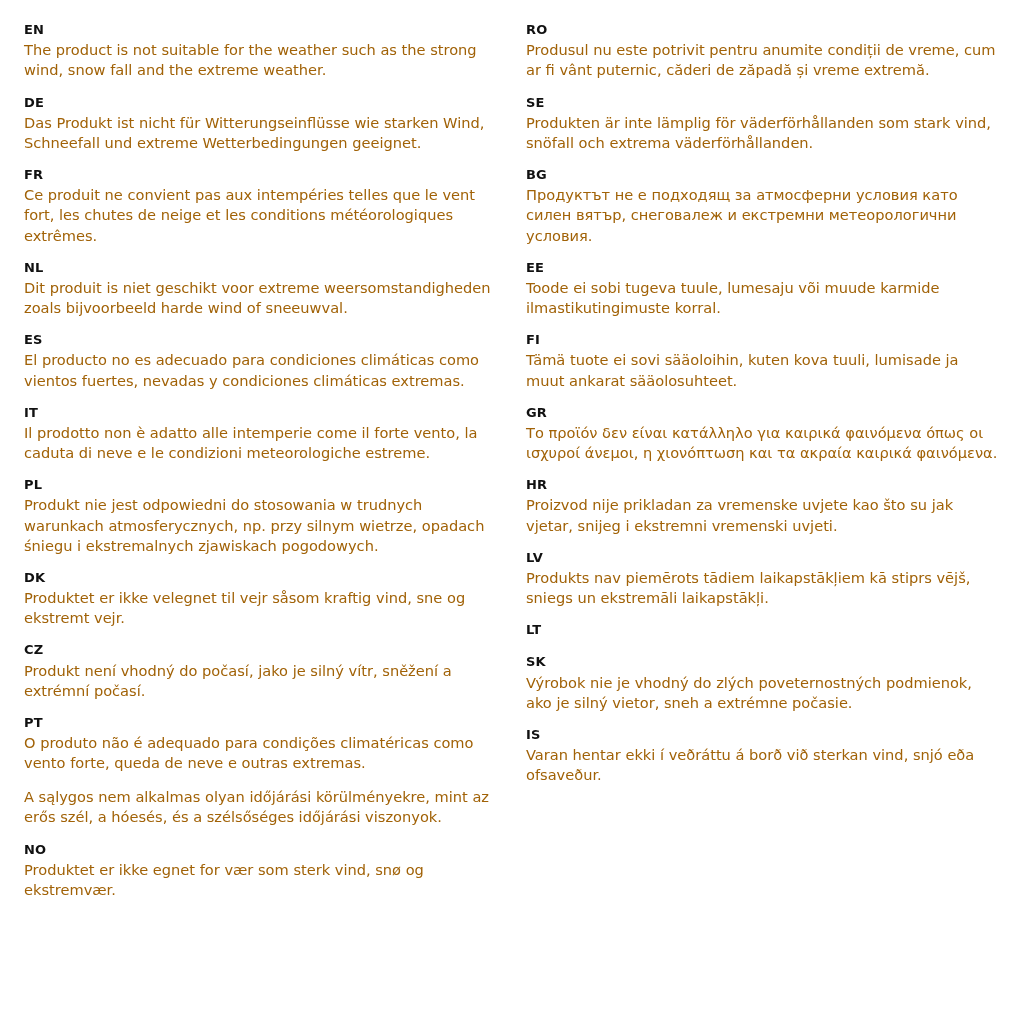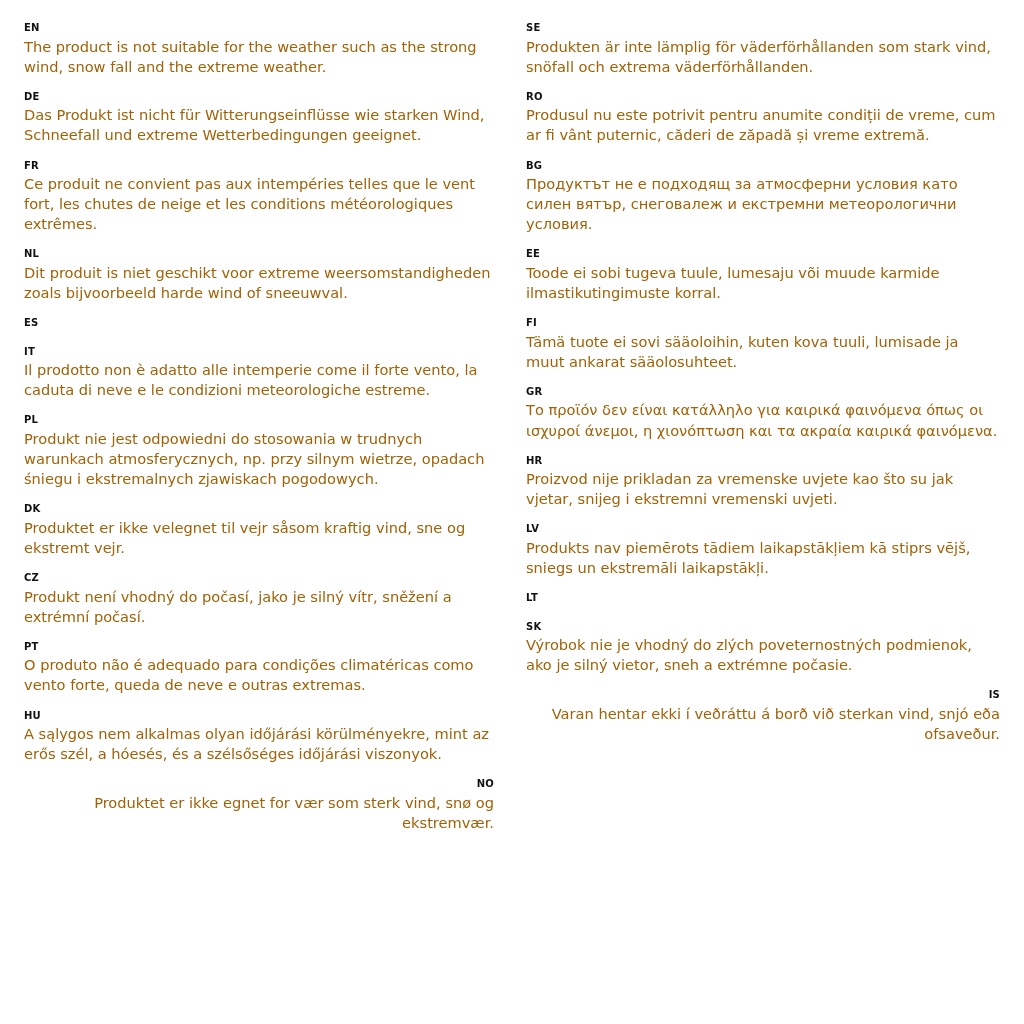--- a/index.html
+++ b/index.html
@@ -33,24 +33,23 @@
     padding-right: 18px;
   }
   .column.right {
     padding-left: 14px;
   }
   .entry {
     margin-bottom: 14px;
   }
   .entry:last-child {
     margin-bottom: 0;
-    text-align: right;
   }
   .lang-code {
-    font-size: 10px;
+    font-size: 13px;
     font-weight: bold;
     line-height: 1.25;
     letter-spacing: 0.2px;
     margin-bottom: 2px;
     color: #111111;
   }
   .lang-text {
     font-size: 14.6px;
     line-height: 1.38;
     color: #a16207;
@@ -79,20 +78,21 @@
       <div class="lang-text">Ce produit ne convient pas aux intempéries telles que le vent fort, les chutes de neige et les conditions météorologiques extrêmes.</div>
     </div>
 
     <div class="entry">
       <div class="lang-code">NL</div>
       <div class="lang-text">Dit produit is niet geschikt voor extreme weersomstandigheden zoals bijvoorbeeld harde wind of sneeuwval.</div>
     </div>
 
     <div class="entry">
       <div class="lang-code">ES</div>
+      <div class="lang-text">El producto no es adecuado para condiciones climáticas como vientos fuertes, nevadas y condiciones climáticas extremas.</div>
     </div>
 
     <div class="entry">
       <div class="lang-code">IT</div>
       <div class="lang-text">Il prodotto non è adatto alle intemperie come il forte vento, la caduta di neve e le condizioni meteorologiche estreme.</div>
     </div>
 
     <div class="entry">
       <div class="lang-code">PL</div>
       <div class="lang-text">Produkt nie jest odpowiedni do stosowania w trudnych warunkach atmosferycznych, np. przy silnym wietrze, opadach śniegu i ekstremalnych zjawiskach pogodowych.</div>
@@ -107,41 +107,40 @@
       <div class="lang-code">CZ</div>
       <div class="lang-text">Produkt není vhodný do počasí, jako je silný vítr, sněžení a extrémní počasí.</div>
     </div>
 
     <div class="entry">
       <div class="lang-code">PT</div>
       <div class="lang-text">O produto não é adequado para condições climatéricas como vento forte, queda de neve e outras extremas.</div>
     </div>
 
     <div class="entry">
-      <div class="lang-code">HU</div>
       <div class="lang-text">A sąlygos nem alkalmas olyan időjárási körülményekre, mint az erős szél, a hóesés, és a szélsőséges időjárási viszonyok.</div>
     </div>
 
     <div class="entry">
       <div class="lang-code">NO</div>
       <div class="lang-text">Produktet er ikke egnet for vær som sterk vind, snø og ekstremvær.</div>
     </div>
 
   </div>
 
   <div class="column right">
 
     <div class="entry">
-      <div class="lang-code">SE</div>
-      <div class="lang-text">Produkten är inte lämplig för väderförhållanden som stark vind, snöfall och extrema väderförhållanden.</div>
+      <div class="lang-code">RO</div>
+      <div class="lang-text">Produsul nu este potrivit pentru anumite condiții de vreme, cum ar fi vânt puternic, căderi de zăpadă și vreme extremă.</div>
     </div>
 
     <div class="entry">
-      <div class="lang-code">RO</div>
-      <div class="lang-text">Produsul nu este potrivit pentru anumite condiții de vreme, cum ar fi vânt puternic, căderi de zăpadă și vreme extremă.</div>
+      <div class="lang-code">SE</div>
+      <div class="lang-text">Produkten är inte lämplig för väderförhållanden som stark vind, snöfall och extrema väderförhållanden.</div>
     </div>
 
     <div class="entry">
       <div class="lang-code">BG</div>
       <div class="lang-text">Продуктът не е подходящ за атмосферни условия като силен вятър, снеговалеж и екстремни метеорологични условия.</div>
     </div>
 
     <div class="entry">
       <div class="lang-code">EE</div>
       <div class="lang-text">Toode ei sobi tugeva tuule, lumesaju või muude karmide ilmastikutingimuste korral.</div>

